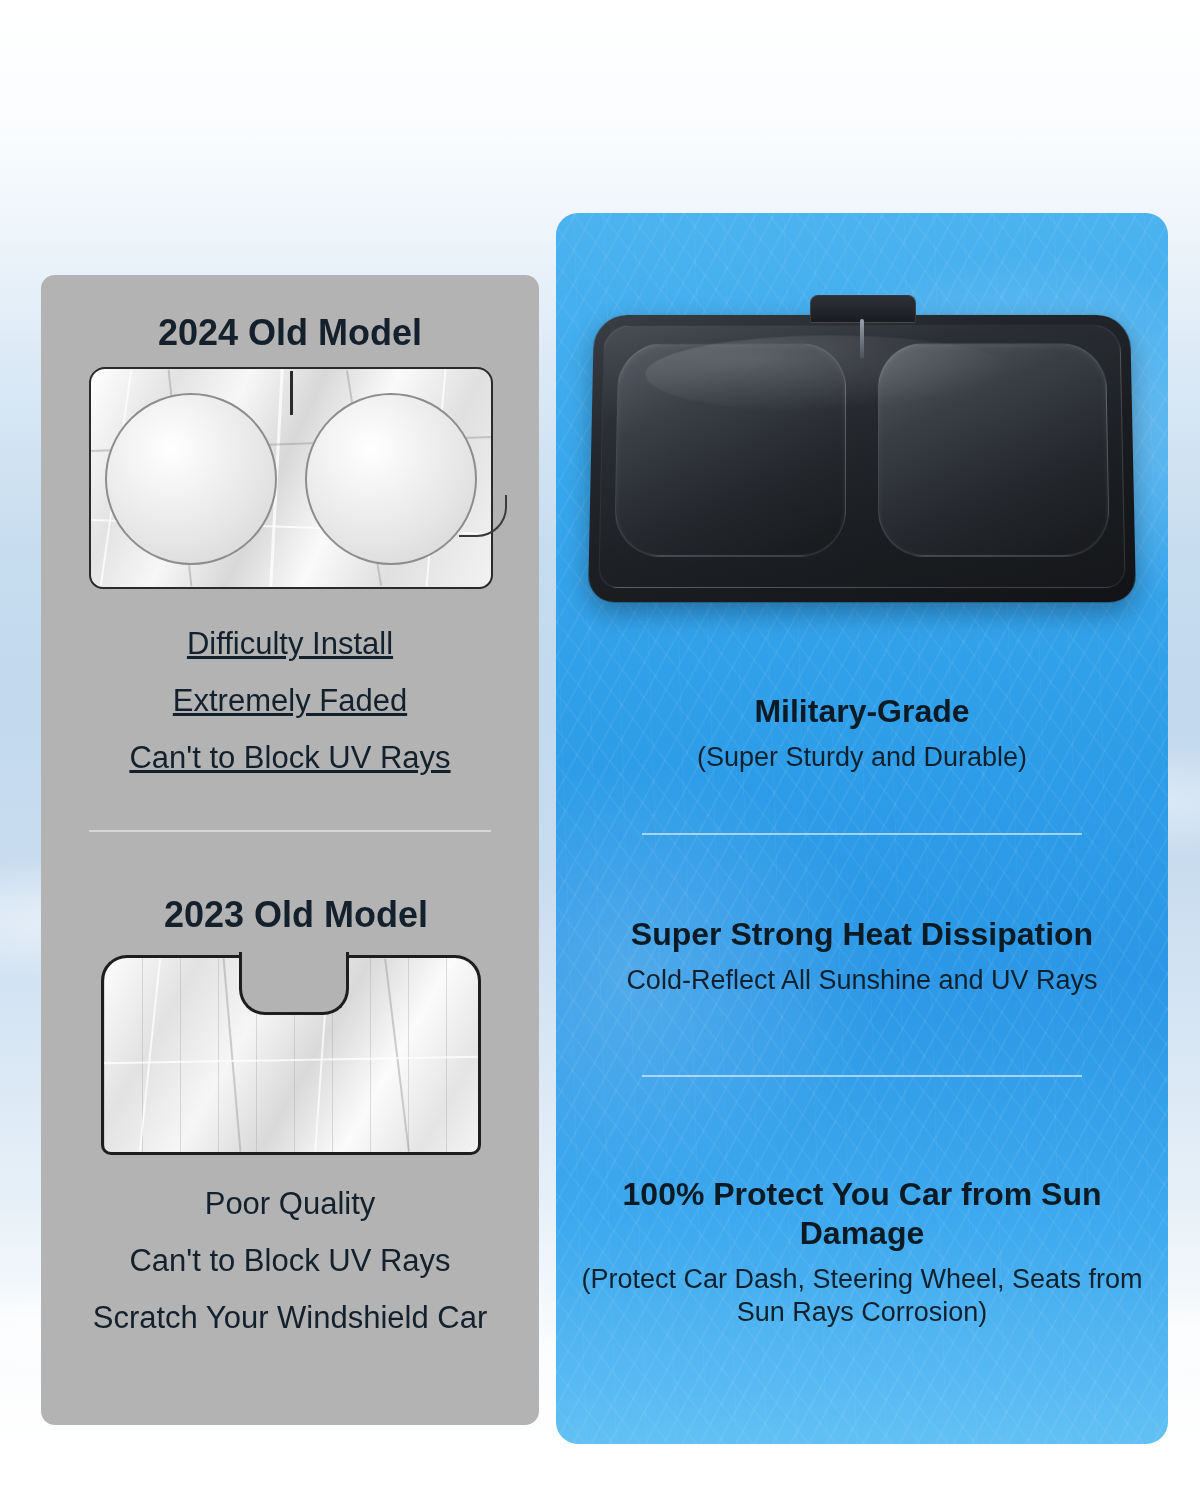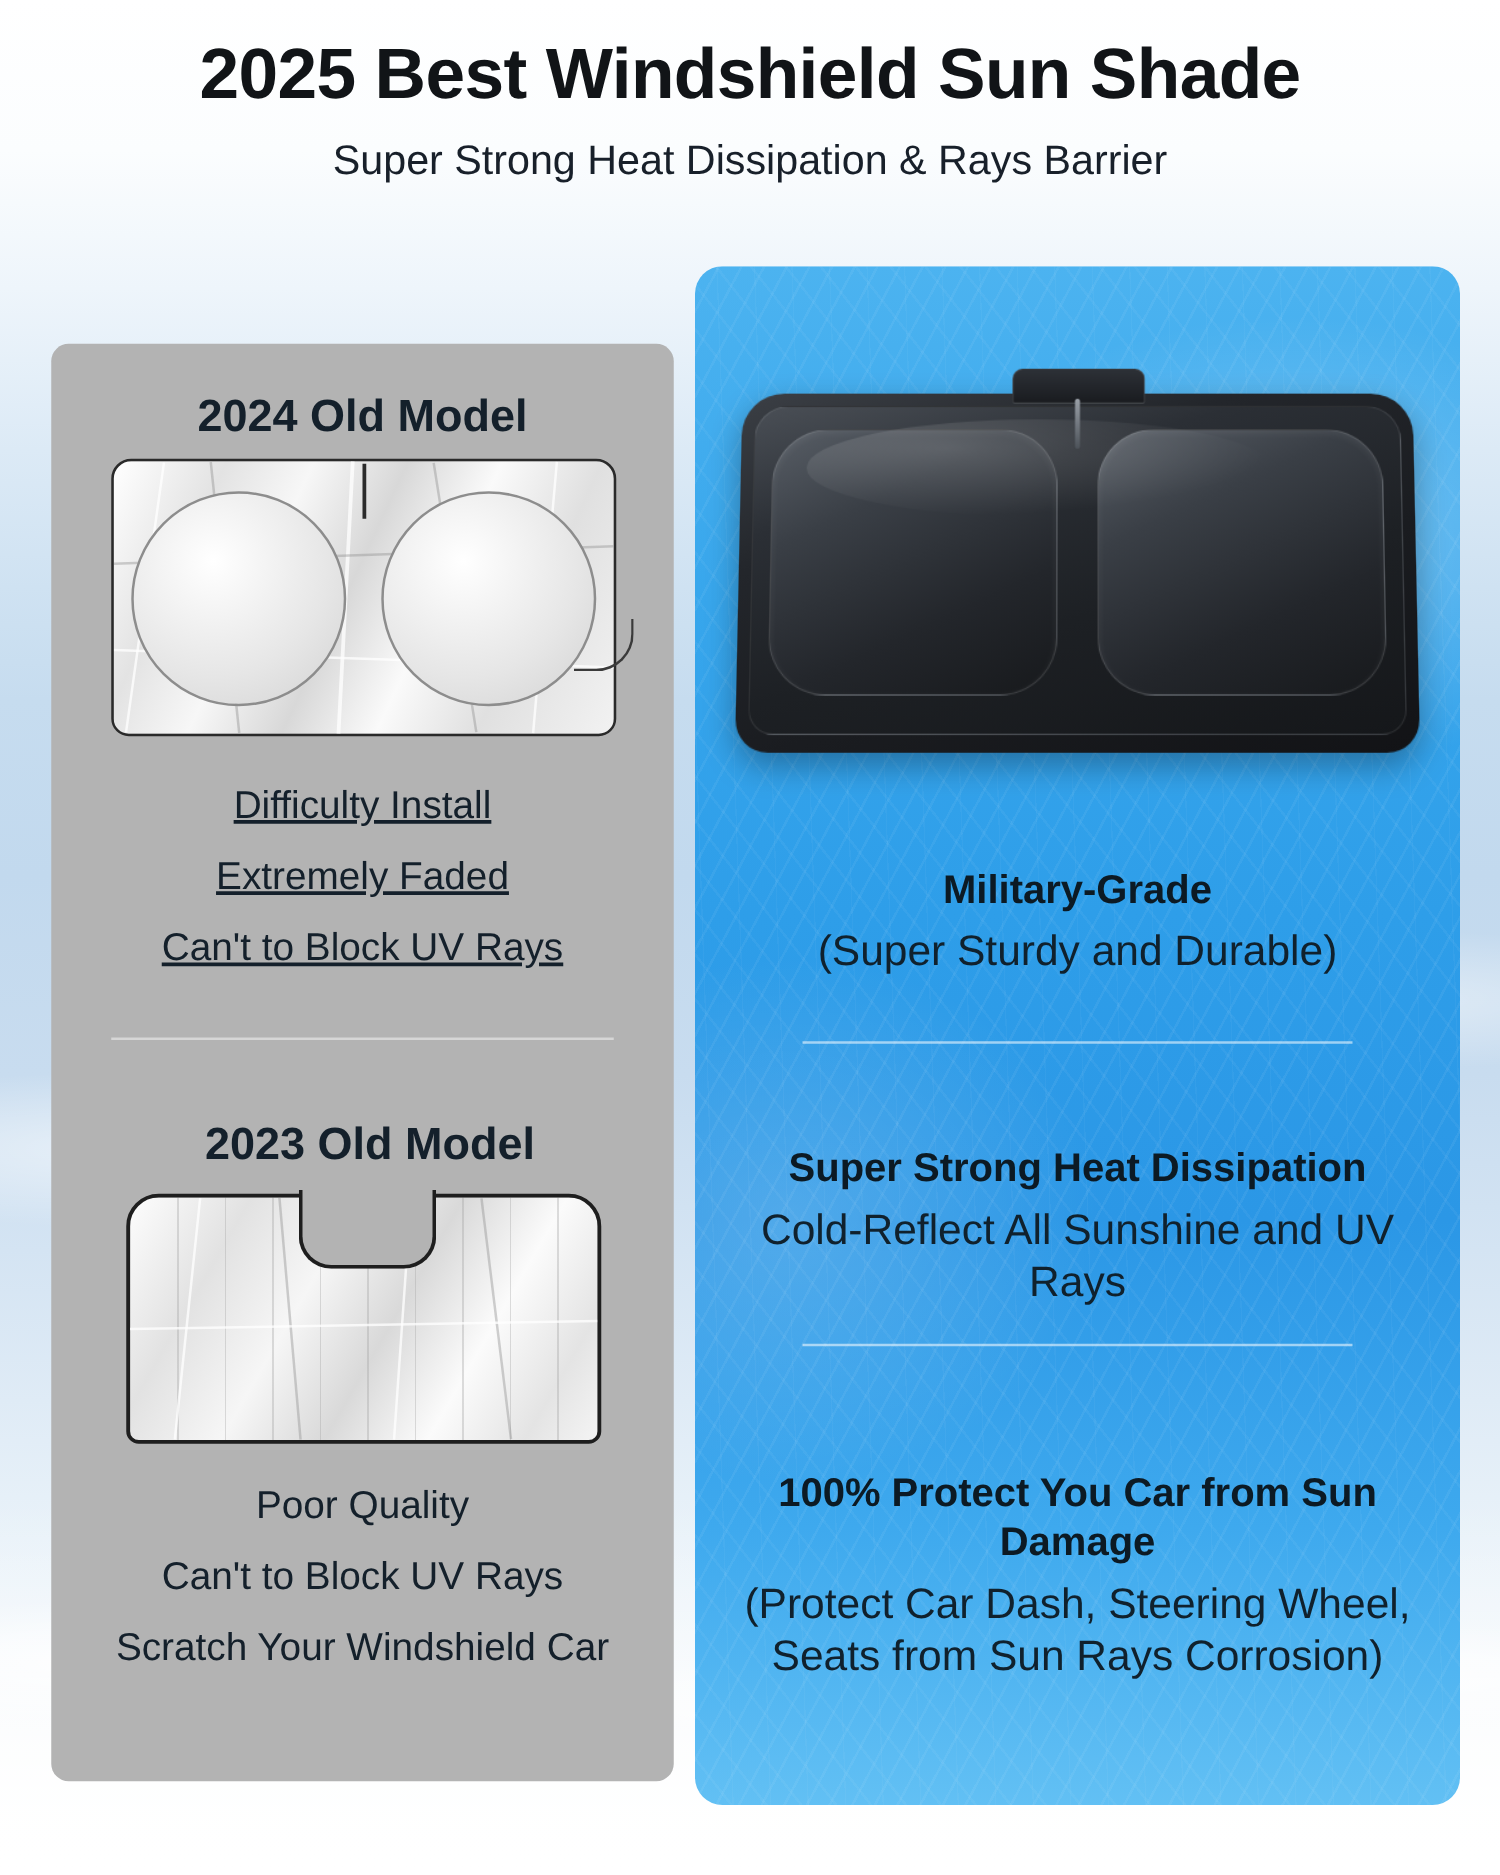--- a/index.html
+++ b/index.html
@@ -250,21 +250,21 @@
     color: #0d1b26;
   }
   .new-h {
     font-size: 32px;
     font-weight: bold;
     line-height: 1.22;
     margin: 0;
     color: #0c1a24;
   }
   .new-p {
-    font-size: 34px;
+    font-size: 27px;
     line-height: 1.22;
     margin: 0;
     padding-top: 10px;
     color: #10212d;
   }
 
   
   .prod-wrap {
     position: absolute;
     left: 35px;
@@ -339,24 +339,20 @@
 </style>
 </head>
 <body>
 
 <div class="page">
 
   <div class="sky-haze"></div>
   <div class="snow-ridge"></div>
   <div class="snow-base"></div>
 
-  <div class="header">
-    <h1 class="title">2025 Best Windshield Sun Shade</h1>
-    <p class="subtitle">Super Strong Heat Dissipation &amp; Rays Barrier</p>
-  </div>
 
   <div class="panel-old">
 
     <h2 class="sec-title sec1-title">2024 Old Model</h2>
 
     <div class="old1-wrap">
       <div class="old1-body">
         <div class="crease" style="left:6%;top:0;width:2px;height:100%;transform:rotate(8deg);"></div>
         <div class="crease d" style="left:22%;top:0;width:2px;height:100%;transform:rotate(-6deg);"></div>
         <div class="crease" style="left:46%;top:0;width:3px;height:100%;transform:rotate(3deg);"></div>

